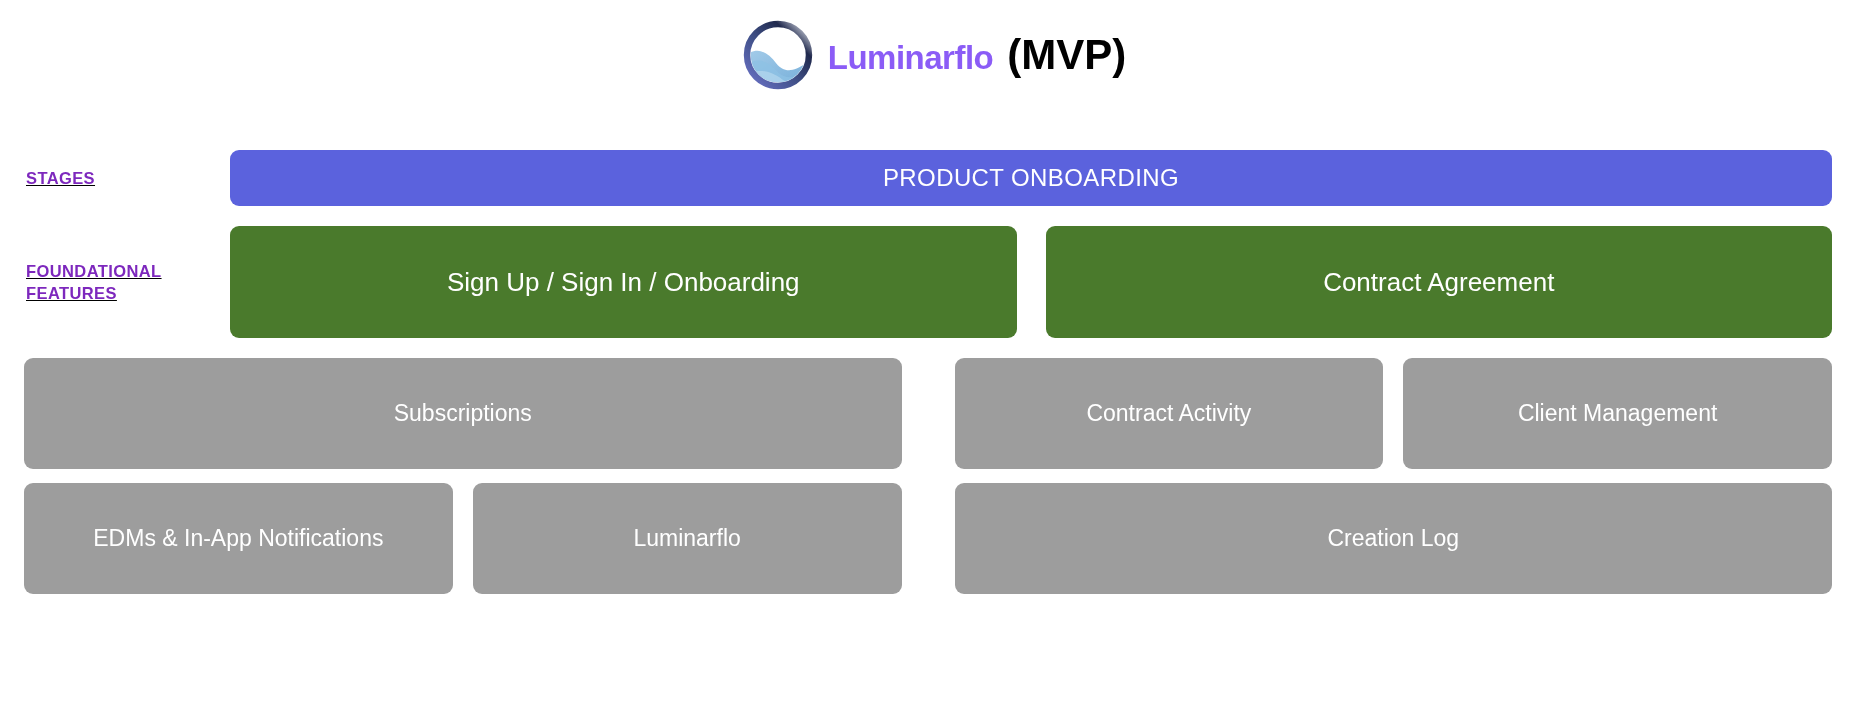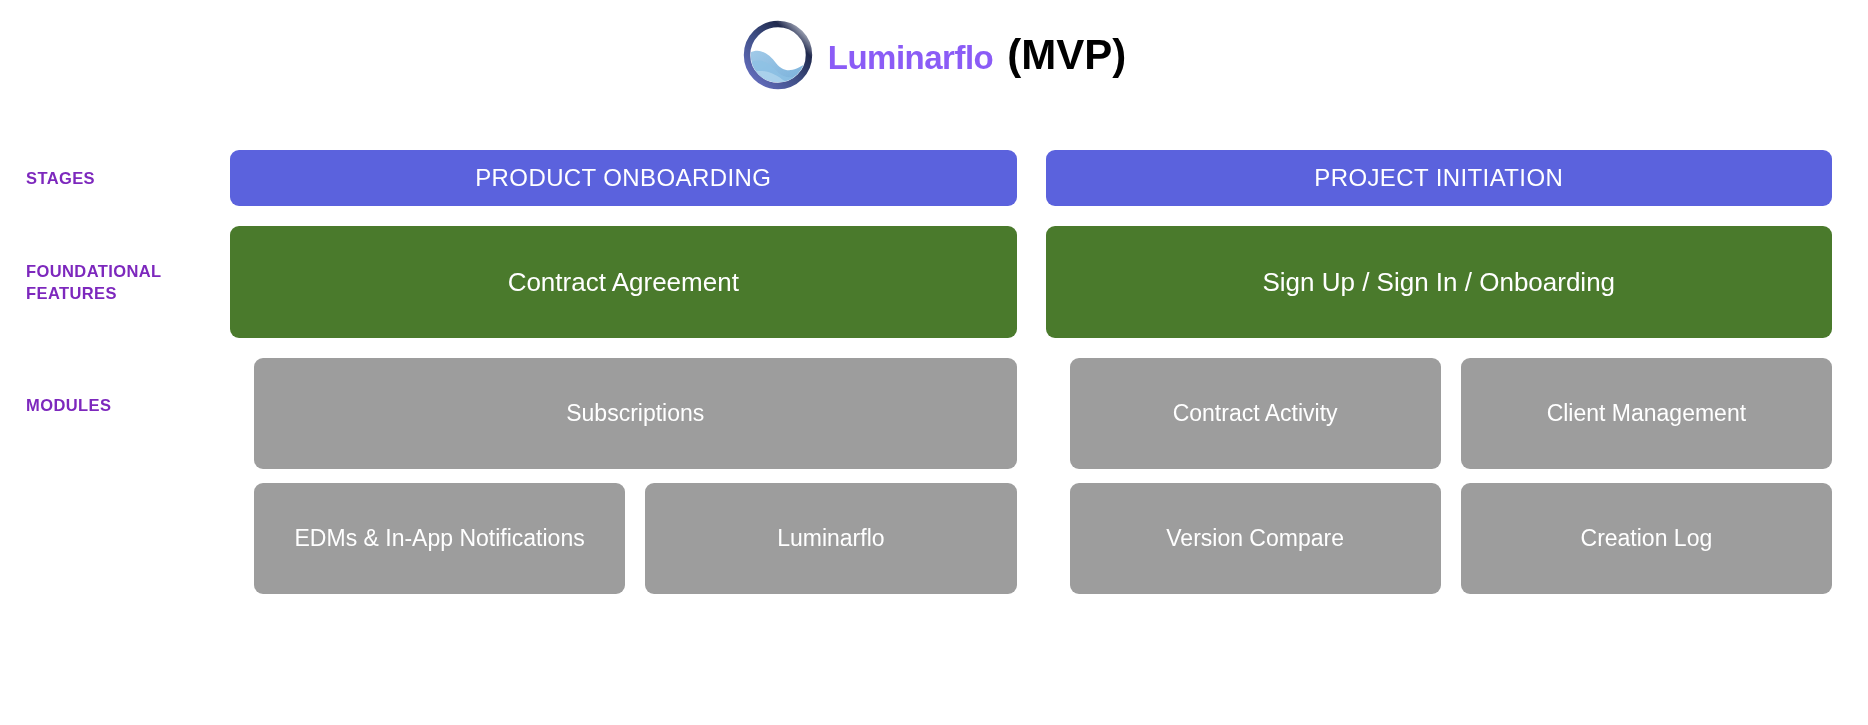--- a/index.html
+++ b/index.html
@@ -71,20 +71,21 @@
   }
 
   .row-label-cell {
     width: 230px;
     flex: 0 0 230px;
     display: flex;
     align-items: center;
     box-sizing: border-box;
     padding-left: 26px;
     padding-right: 28px;
+    text-decoration: underline;
   }
   .row-label {
     color: #7d28bd;
     font-weight: bold;
     font-size: 16.5px;
     letter-spacing: 0.4px;
     line-height: 1.35;
     text-transform: uppercase;
   }
 
@@ -193,69 +194,62 @@
   <div class="matrix" style="top:150px;">
 
     <div class="row">
       <div class="row-label-cell">
         <span class="row-label">STAGES</span>
       </div>
       <div class="row-content">
         <div class="col-group">
           <div class="stage-card">PRODUCT ONBOARDING</div>
         </div>
-        <div class="col-group">
-          <div class="stage-card">PROJECT INITIATION</div>
-        </div>
       </div>
     </div>
 
     <div class="spacer-20"></div>
 
     <div class="row">
       <div class="row-label-cell">
         <span class="row-label"><span>FOUNDATIONAL</span><br><span>FEATURES</span></span>
       </div>
       <div class="row-content">
         <div class="col-group">
+          <div class="foundation-card">Sign Up / Sign In / Onboarding</div>
+        </div>
+        <div class="col-group">
           <div class="foundation-card">Contract Agreement</div>
         </div>
-        <div class="col-group">
-          <div class="foundation-card">Sign Up / Sign In / Onboarding</div>
-        </div>
       </div>
     </div>
 
     <div class="spacer-20"></div>
 
     <div class="row">
-      <div class="row-label-cell" style="align-items:flex-start; padding-top:36px;">
-        <span class="row-label">MODULES</span>
-      </div>
       <div class="row-content">
 
         <div class="col-group">
           <div class="module-pair">
             <div class="module-card">Subscriptions</div>
           </div>
           <div class="spacer-14"></div>
           <div class="module-pair">
             <div class="module-card">EDMs &amp; In-App Notifications</div>
             <div class="module-card">Luminarflo</div>
           </div>
         </div>
 
         <div class="col-group">
           <div class="module-pair">
             <div class="module-card">Contract Activity</div>
             <div class="module-card">Client Management</div>
           </div>
           <div class="spacer-14"></div>
           <div class="module-pair">
-            <div class="module-card">Version Compare</div>
             <div class="module-card">Creation Log</div>
           </div>
         </div>
 
       </div>
     </div>
 
   </div>
 </div>
 

